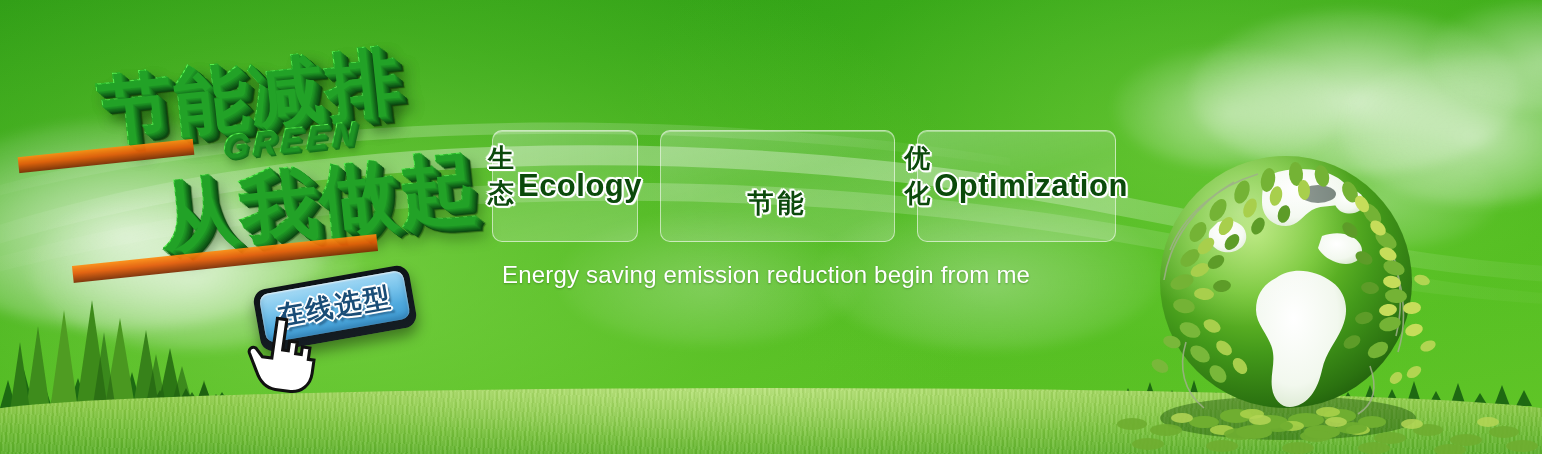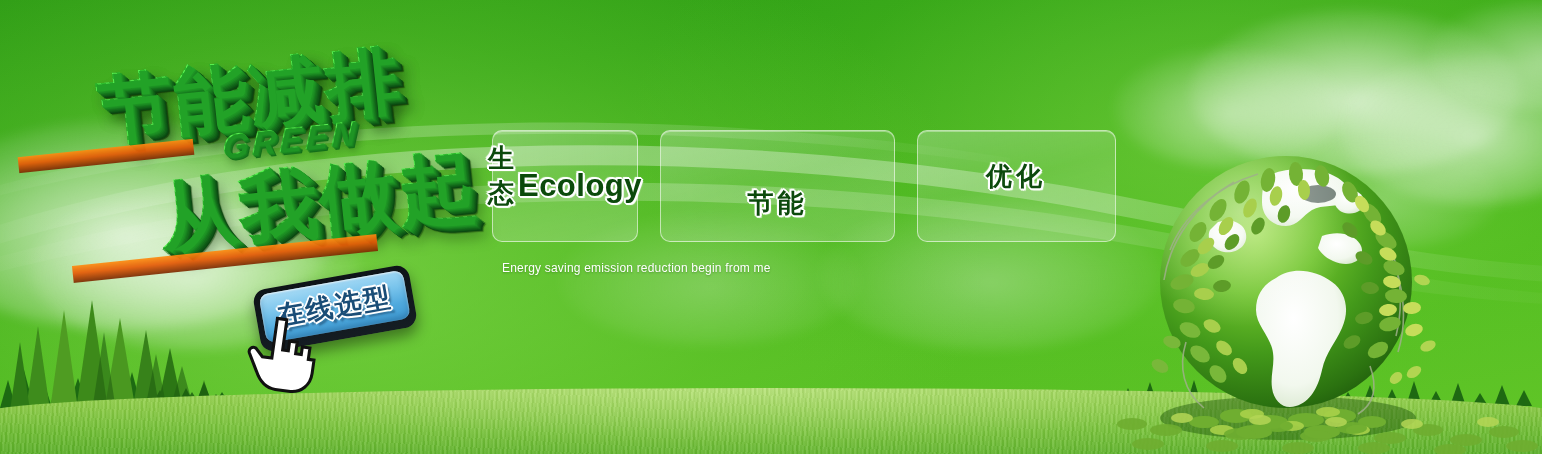--- a/index.html
+++ b/index.html
@@ -189,21 +189,21 @@
     color:#0b4a0b;
     letter-spacing:0.5px;
     text-shadow:
       -1px -1px 0 #fff, 1px -1px 0 #fff, -1px 1px 0 #fff, 1px 1px 0 #fff,
       -2px 0 0 #fff, 2px 0 0 #fff, 0 -2px 0 #fff, 0 2px 0 #fff,
       -2px -2px 1px #fff, 2px 2px 1px #fff;
   }
 
   .tagline {
     position:absolute; left:502px; top:261px;
-    font-size:12px; color:#ffffff;
+    font-size:24px; color:#ffffff;
     letter-spacing:0.2px;
     text-shadow:0 1px 2px rgba(20,70,10,.35);
     white-space:nowrap;
   }
 
   
   .globe-wrap { position:absolute; left:1126px; top:130px; width:320px; height:320px; }
 </style>
 </head>
 <body>
@@ -356,20 +356,21 @@
   <div class="cards">
     <div class="card w1">
       <div class="card-cn">生态</div>
       <div class="card-en">Ecology</div>
     </div>
     <div class="card w2">
       <div class="card-cn">节能</div>
     </div>
     <div class="card w3">
       <div class="card-cn">优化</div>
+      <div class="card-en">Optimization</div>
     </div>
   </div>
 
   <div class="tagline">Energy saving emission reduction begin from me</div>
 
   <div class="globe-wrap">
     <svg viewBox="0 0 320 320" width="320" height="320">
       <defs>
         <radialGradient id="gl" cx="38%" cy="30%" r="78%">
           <stop offset="0%" stop-color="#9ede4e"></stop>

